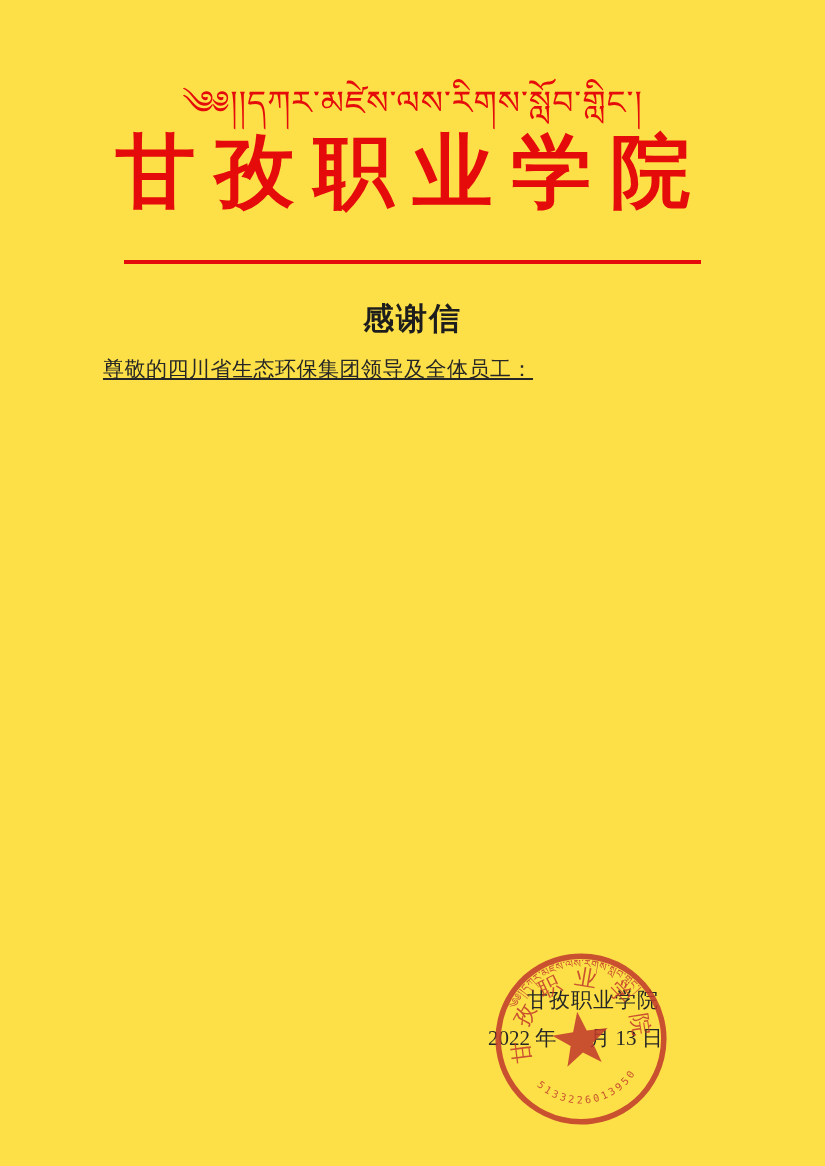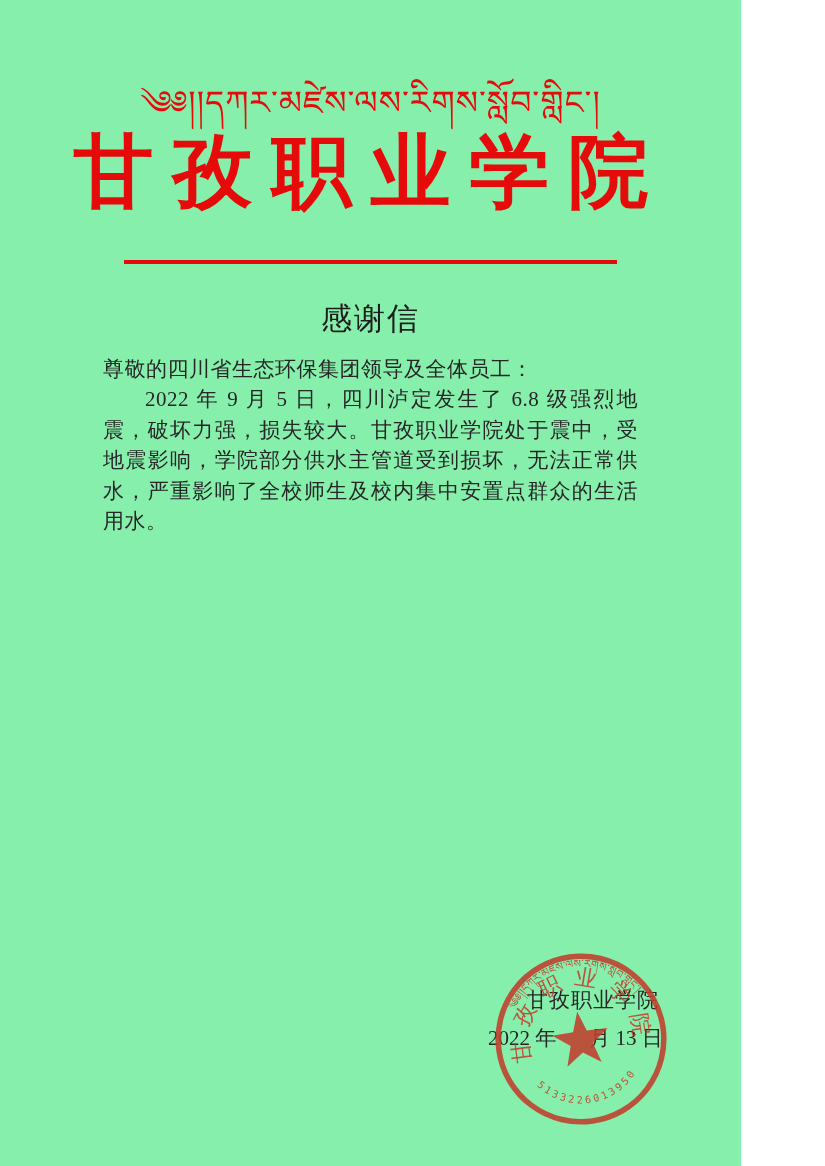--- a/index.html
+++ b/index.html
@@ -1,19 +1,19 @@
 <!DOCTYPE html>
 <html><head>
 <meta charset="utf-8">
 <style>
   html,body { margin:0; padding:0; background:#ffffff; }
   .page {
     position:relative;
-    width:741px; height:1166px;
-    background:#86efac;
+    width:825px; height:1166px;
+    background:#fde047;
     overflow:hidden;
     font-family:"Liberation Serif","DejaVu Serif",serif;
   }
   
   .letterhead { padding-top:84px; text-align:center; }
   .tibetan-line {
     color:#e60b0b;
     font-size:33px;
     line-height:1.2;
     letter-spacing:1px;
@@ -31,32 +31,33 @@
   .red-rule {
     height:4px;
     background:#e60b0b;
     margin:46px 124px 0 124px;
   }
   
   .letter-title {
     margin-top:34px;
     text-align:center;
     font-size:31px;
-    font-weight:normal;
+    font-weight:bold;
     color:#1d1d1d;
     letter-spacing:2px;
   }
   .letter-body {
     margin-top:14px;
     padding:0 103px;
     font-size:21px;
     line-height:30.5px;
     color:#262626;
     text-align:justify;
     letter-spacing:0.5px;
+    text-decoration:underline;
   }
   .letter-body p { margin:0; text-indent:2em; }
   .letter-body p.salutation { text-indent:0; }
   
   .sign-name {
     position:absolute;
     top:986px; left:527px;
     font-size:21px;
     color:#262626;
     letter-spacing:1px;
@@ -87,21 +88,20 @@
   <div class="letterhead">
     <div class="tibetan-line">༄༅།།དཀར་མཛེས་ལས་རིགས་སློབ་གླིང་།</div>
     <div class="school-name">甘孜职业学院</div>
     <div class="red-rule"></div>
   </div>
 
   <div class="letter-title">感谢信</div>
 
   <div class="letter-body">
     <p class="salutation">尊敬的四川省生态环保集团领导及全体员工：</p>
-    <p>2022 年 9 月 5 日，四川泸定发生了 6.8 级强烈地震，破坏力强，损失较大。甘孜职业学院处于震中，受地震影响，学院部分供水主管道受到损坏，无法正常供水，严重影响了全校师生及校内集中安置点群众的生活用水。</p>
   </div>
 
   <div class="sign-name">甘孜职业学院</div>
 
   <div class="sign-date">
     <span>2022 年</span><span class="date-gap"></span><span>月 13 日</span>
   </div>
 
   <div class="seal">
     <svg viewBox="0 0 200 200" xmlns="http://www.w3.org/2000/svg">

